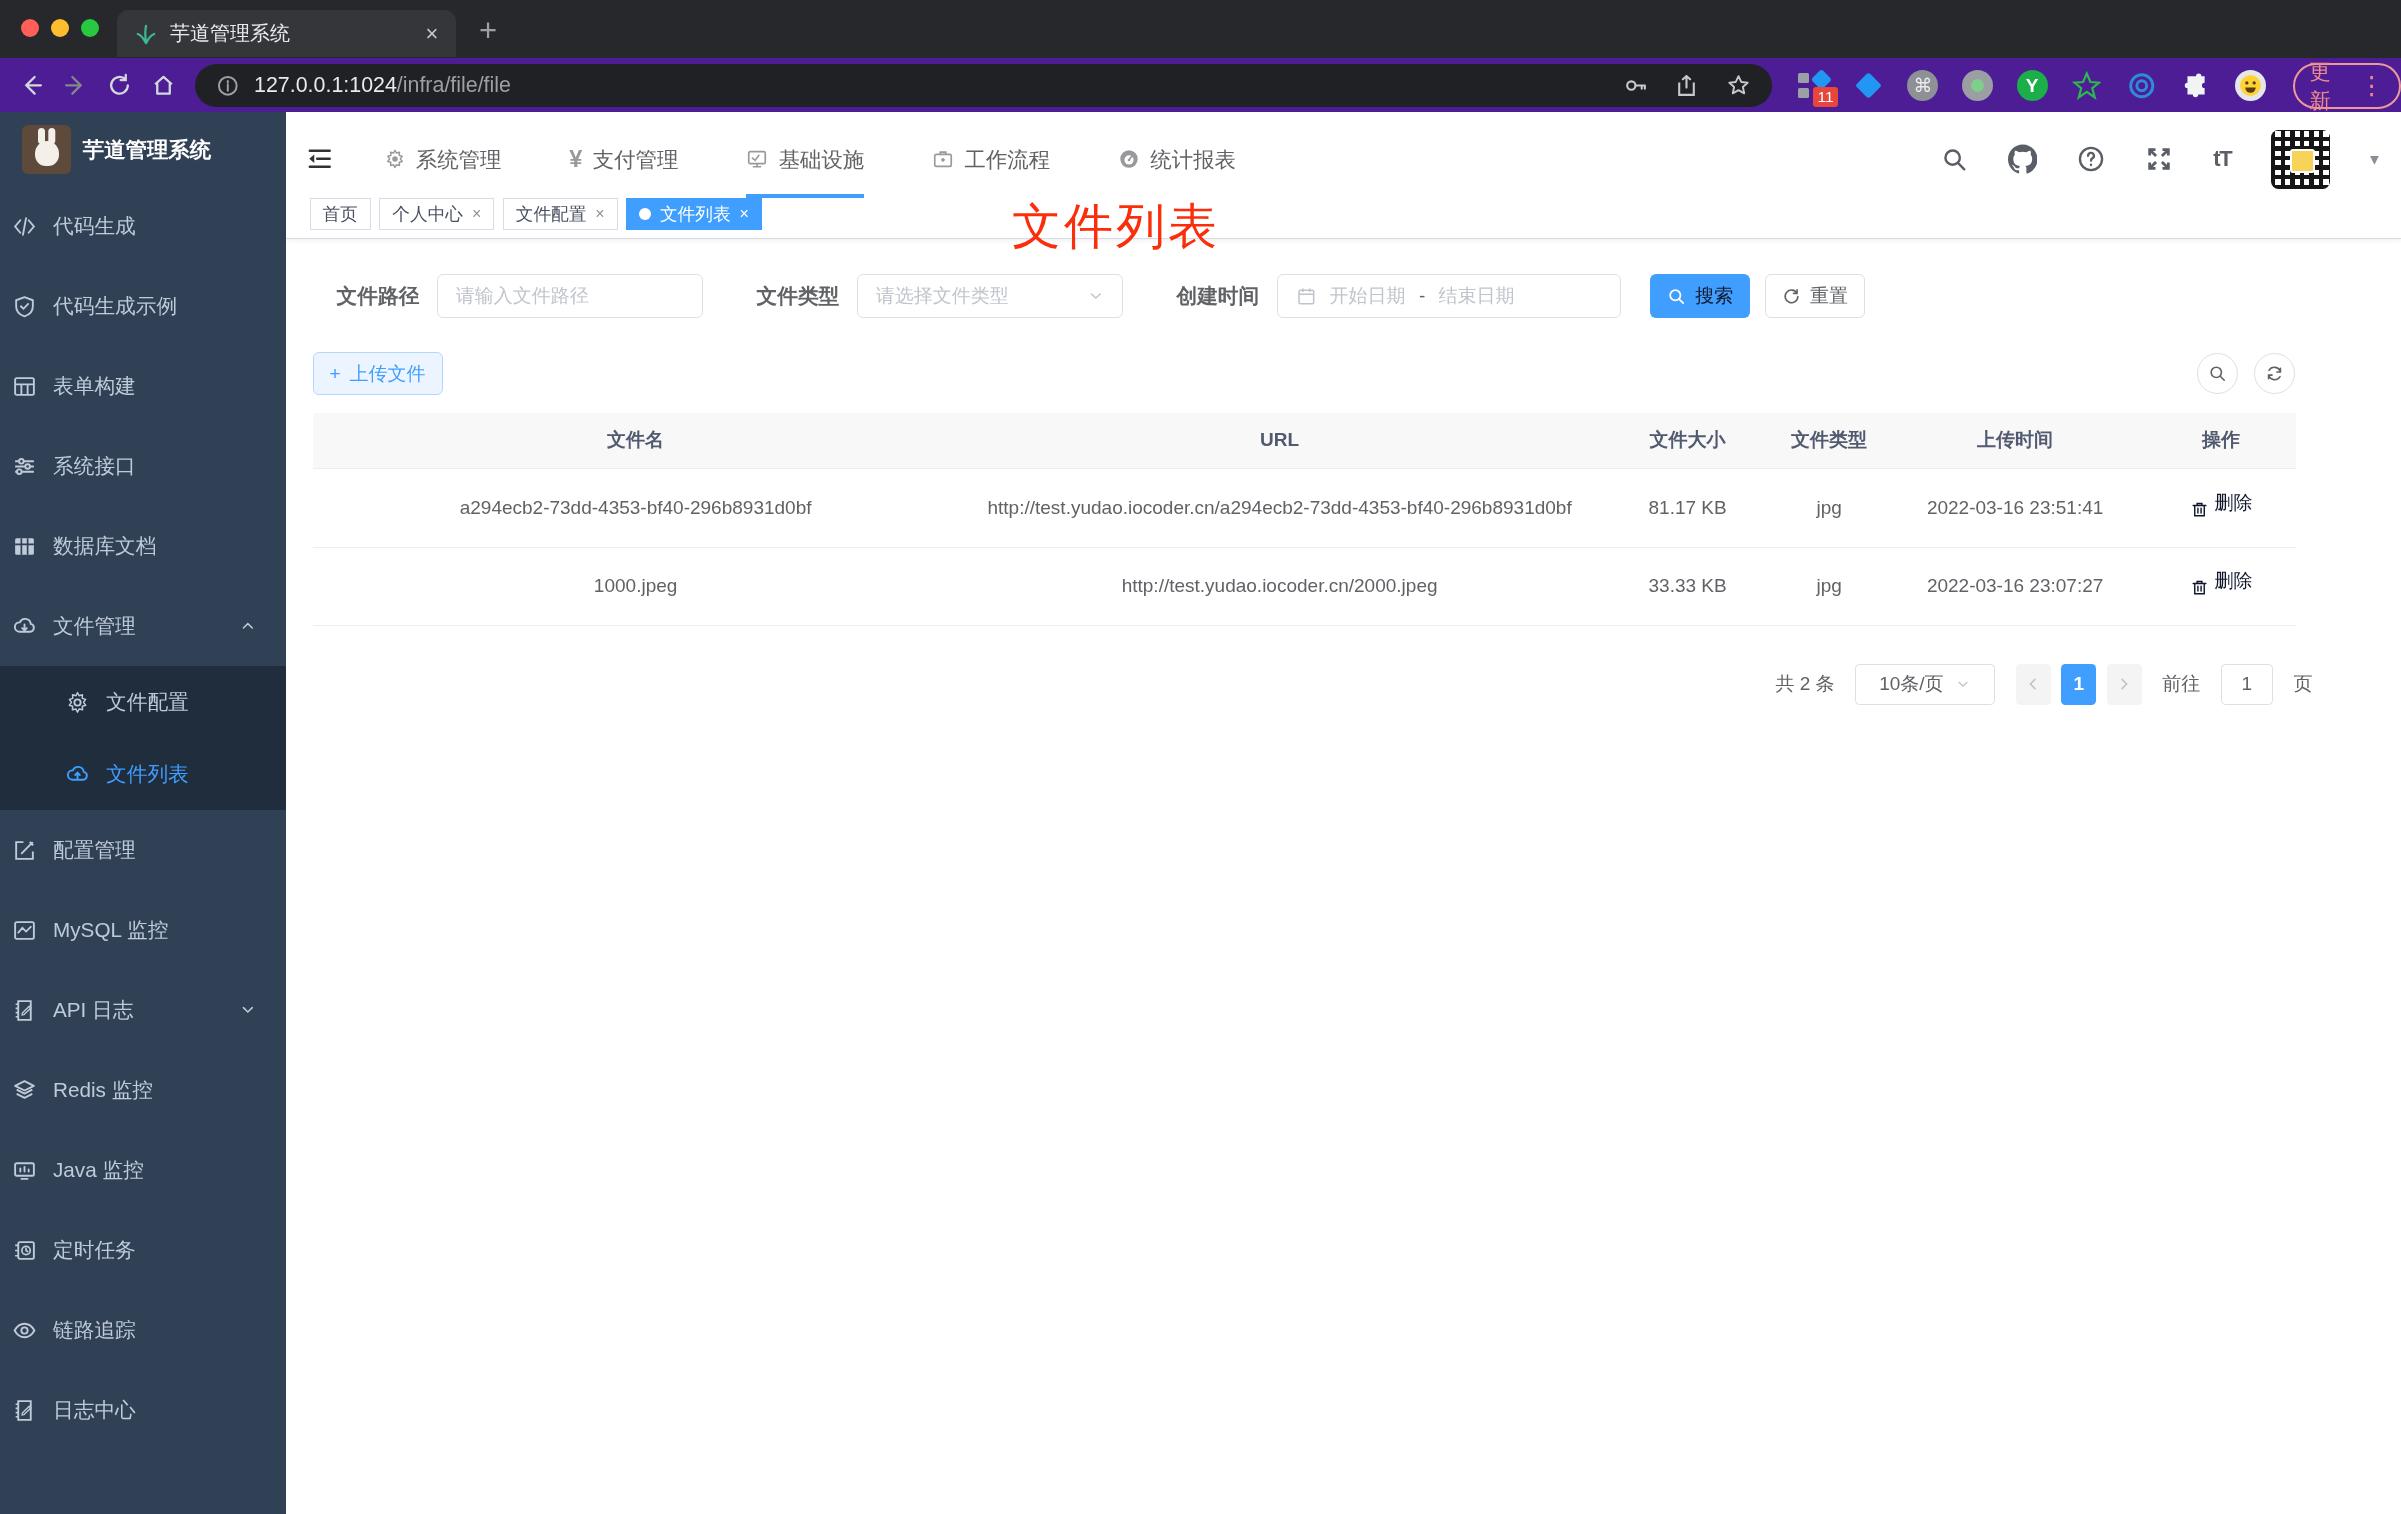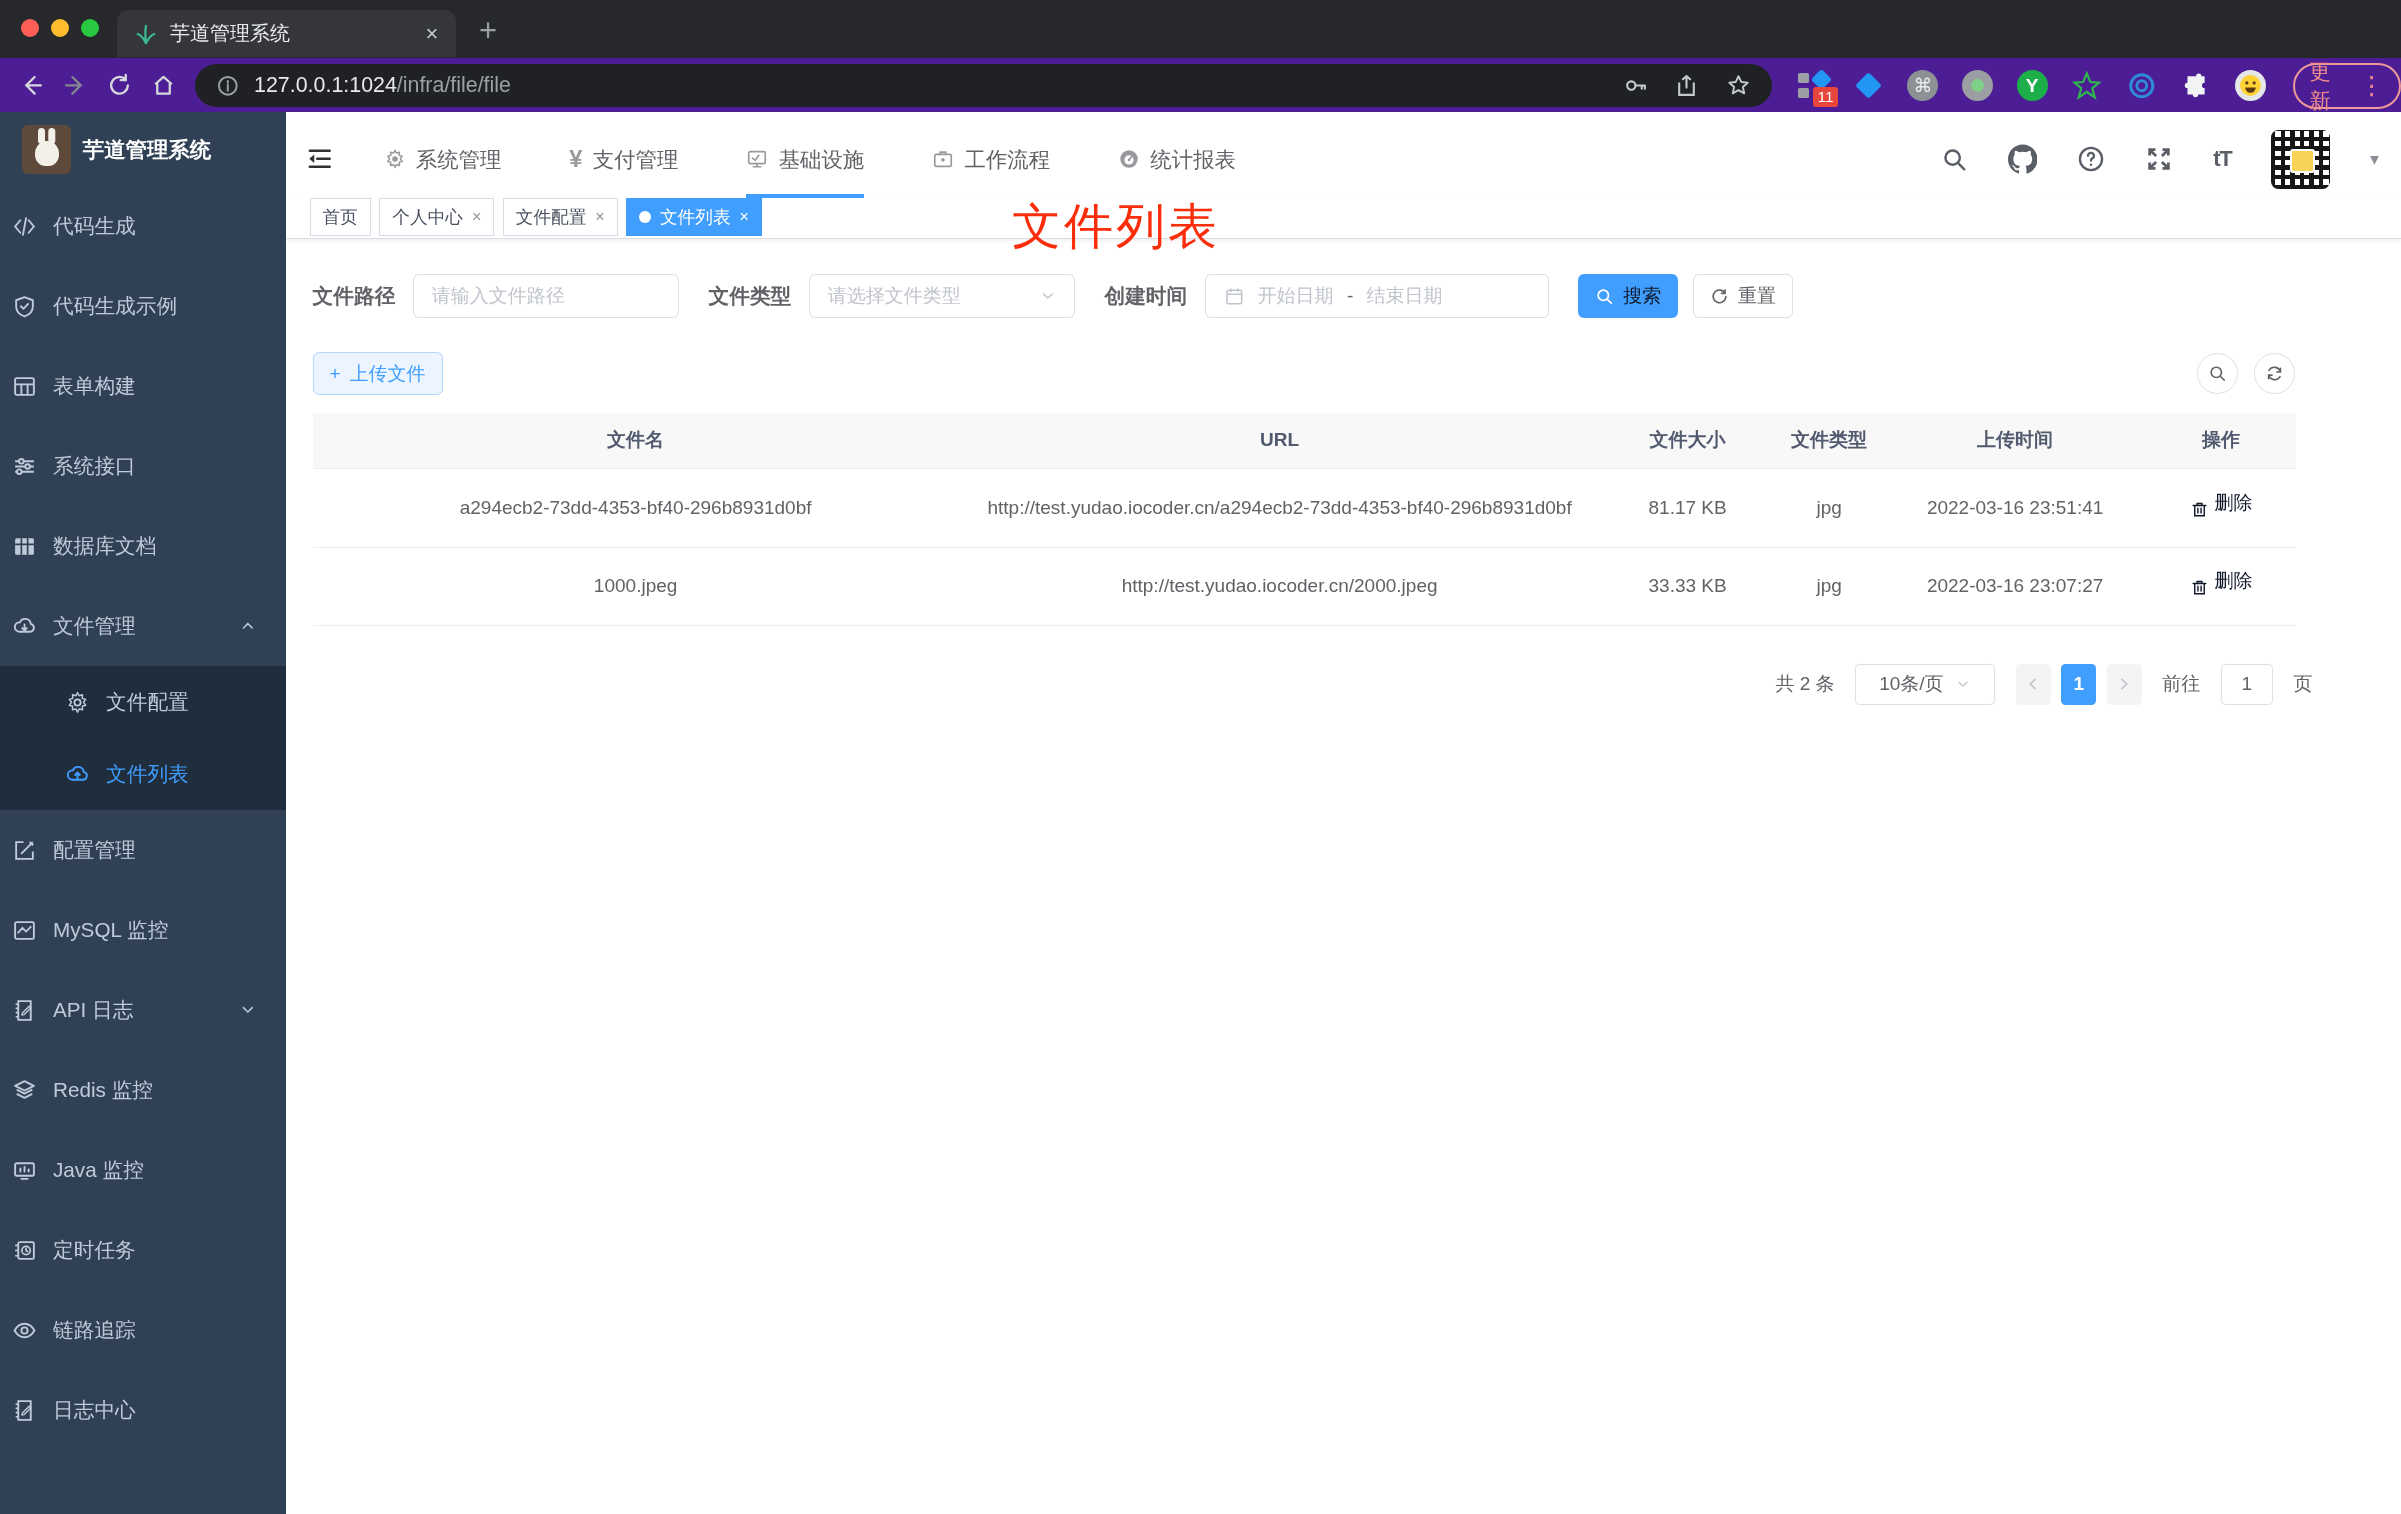--- a/index.html
+++ b/index.html
@@ -72,34 +72,34 @@
   .tT { font-size:22px; font-weight:bold; letter-spacing:-1.5px; }
   .qr { width:59px; height:59px; border-radius:7.4px; background:#fff;
     background-image:repeating-linear-gradient(90deg,#161616 0 4.4px,transparent 4.4px 9.6px),
       repeating-linear-gradient(0deg,#161616 0 4.4px,#fff 4.4px 9.6px); position:relative; }
   .qr:after { content:""; position:absolute; left:19px; top:19px; width:20.7px; height:20.7px; background:#f7d359;
     border-radius:3px; border:2.2px solid #fff; }
   .hdr-caret { color:#8a8f97; font-size:17.7px; }
 
   .tagsbar { height:41px; background:#fff; border-bottom:1.5px solid #d8dce5; box-shadow:0 1.5px 4.4px rgba(0,0,0,.06);
     display:flex; align-items:flex-start; padding-left:23.6px; position:relative; }
-  .tag { height:38px; border:1.5px solid #d8dce5; background:#fff; color:#495060; font-size:17.7px;
+  .tag { height:32px; border:1.5px solid #d8dce5; background:#fff; color:#495060; font-size:17.7px;
     display:flex; align-items:center; padding:0 11.8px; margin-right:8.9px; cursor:pointer; }
   .tag .x { margin-left:8.9px; font-size:16px; color:#90939a; }
   .tag.active { background:#409eff; border-color:#409eff; color:#fff; }
   .tag.active .x { color:#fff; }
   .tagdot { width:11.8px; height:11.8px; border-radius:50%; background:#fff; margin-right:8.9px; }
 
   .annotation { position:absolute; left:726px; top:-4.4px; color:#fb2e0b; font-size:49px; font-weight:500;
     letter-spacing:3px; z-index:9; pointer-events:none; white-space:nowrap; }
 
   
   .content { padding:35px 0 0 26.6px; position:relative; }
   .filter { display:flex; align-items:center; }
-  .flabel { font-size:20.7px; font-weight:bold; color:#606266; margin-right:17.7px; white-space:nowrap; }
+  .flabel { font-size:20.7px; font-weight:bold; color:#606266; margin-right:17.7px; white-space:nowrap;margin-left:24px; }
   .finput { height:44px; border:1.5px solid #dcdfe6; border-radius:5.9px; background:#fff; display:flex;
     align-items:center; padding:0 17.7px; font-size:19px; color:#c0c4cc; }
   .finput input { border:none; outline:none; font-size:19px; width:100%; color:#606266; }
   .finput input::placeholder { color:#c0c4cc; }
   .w-path { width:266px; margin-right:29.5px; }
   .w-type { width:266px; margin-right:29.5px; justify-content:space-between; }
   .w-date { width:344px; margin-right:29.5px; gap:13.3px; }
   .caret-down { color:#c0c4cc; }
   .btn { height:44px; border-radius:5.9px; font-size:19px; display:flex; align-items:center; gap:8.9px;
     padding:0 16px; cursor:pointer; border:1.5px solid transparent; }

